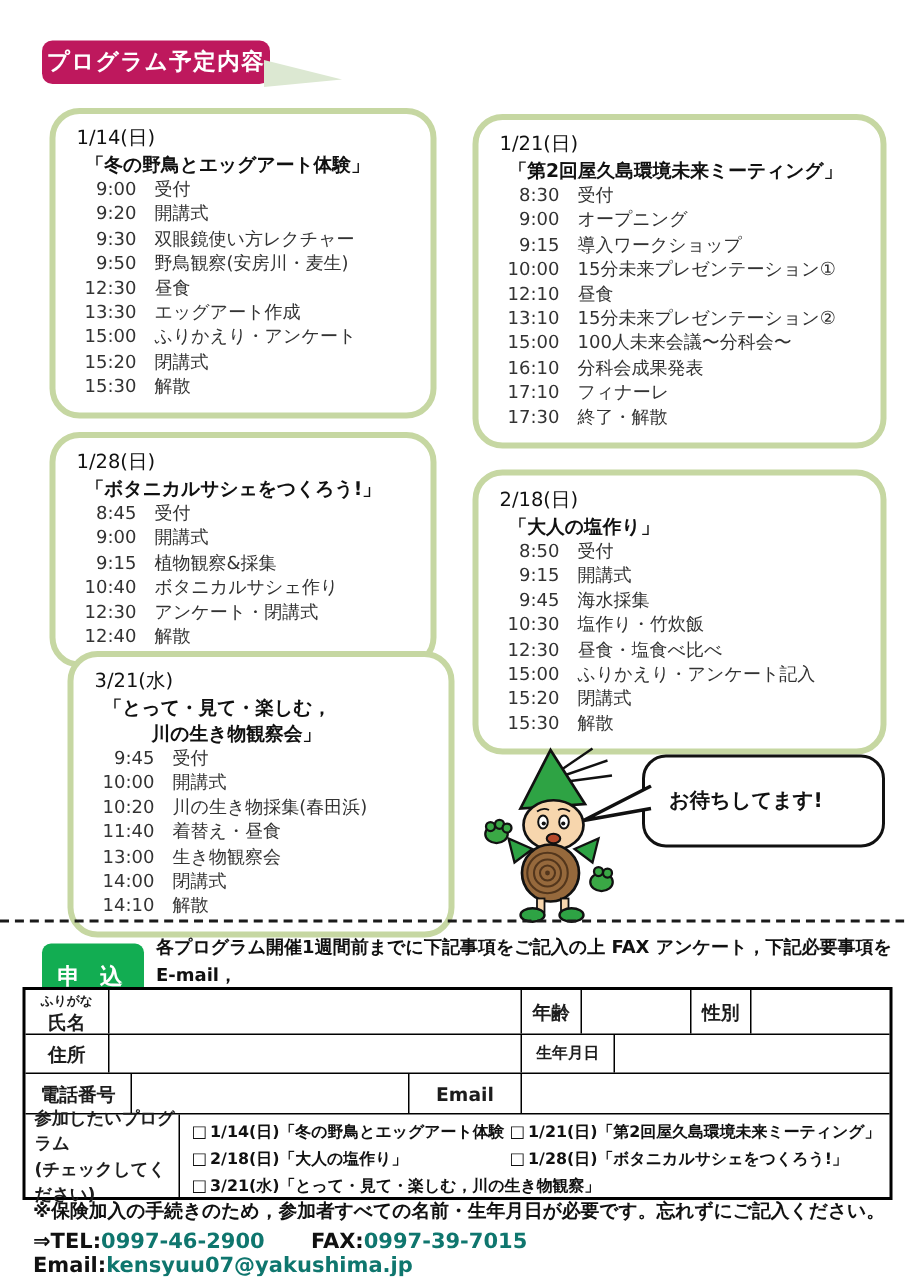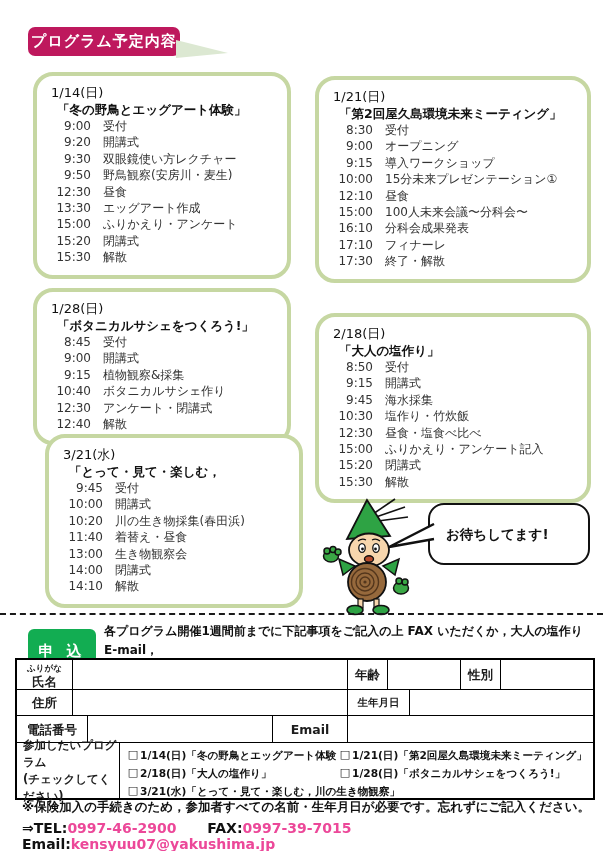--- a/index.html
+++ b/index.html
@@ -56,21 +56,21 @@
   .cb-item { font-size:10.6px; font-weight:bold; line-height:16px; white-space:nowrap; color:#111; display:flex; align-items:center; }
   .cb-item .cbx { margin-right:2px; font-size:11px; }
   .cb-span2 { grid-column:1 / span 2; }
   .prog-lbl { font-size:11.5px; line-height:17px; font-weight:bold; text-align:left; padding-left:6px;
               display:flex; flex-direction:column; justify-content:center; align-items:flex-start; }
 
   
   .note { position:absolute; left:22px; top:799px; font-size:12.5px; font-weight:600; color:#111; }
   .contact { position:absolute; left:22px; top:820px; font-size:14px; font-weight:bold; color:#111; }
   .contact .seg { margin-right:26px; }
-  .blue { color:#ec4899; }
+  .blue { color:#0f766e; }
 </style>
 </head>
 <body>
 
 <div class="page">
 
   <div class="banner">
     <span class="banner-text">プログラム予定内容</span>
   </div>
   <div class="banner-tail"></div>
@@ -150,20 +150,24 @@
         <div class="prow">
           <span class="ptime">10:00</span>
           <span class="plabel">15分未来プレゼンテーション①</span>
         </div>
 
         <div class="prow">
           <span class="ptime">12:10</span>
           <span class="plabel">昼食</span>
         </div>
 
+        <div class="prow">
+          <span class="ptime">13:10</span>
+          <span class="plabel">15分未来プレゼンテーション②</span>
+        </div>
 
         <div class="prow">
           <span class="ptime">15:00</span>
           <span class="plabel">100人未来会議〜分科会〜</span>
         </div>
 
         <div class="prow">
           <span class="ptime">16:10</span>
           <span class="plabel">分科会成果発表</span>
         </div>
@@ -260,20 +264,21 @@
         <div class="prow">
           <span class="ptime">15:30</span>
           <span class="plabel">解散</span>
         </div>
       </div>
   </div>
 
   <div class="pbox" style="left:33px; top:434px; width:258px;margin-left:12px;">
     <div class="pdate">3/21(水)</div>
     <div class="ptitle">「とって・見て・楽しむ，</div>
+    <div class="ptitle ptitle2">川の生き物観察会」</div>
     <div>
 
         <div class="prow">
           <span class="ptime">9:45</span>
           <span class="plabel">受付</span>
         </div>
 
         <div class="prow">
           <span class="ptime">10:00</span>
           <span class="plabel">開講式</span>
@@ -349,21 +354,21 @@
     </svg>
     <div class="bubble-line">お待ちしてます!</div>
   </div>
 
   <div class="dashline"></div>
 
   <div class="apply-badge">
     <span>申 込</span>
   </div>
   <div class="apply-inst">
-    <div>各プログラム開催1週間前までに下記事項をご記入の上 FAX いただくか，大人の塩作り E-mail，</div>
+    <div>各プログラム開催1週間前までに下記事項をご記入の上 FAX アンケート，下記必要事項を E-mail，</div>
     <div>電話にてお知らせください。</div>
   </div>
 
   <div class="form-table">
     <div class="trow" style="height:29px;">
       <div class="tcell lbl" style="width:55px;">
         <div class="furi">ふりがな</div>
         <div>氏名</div>
       </div>
       <div class="tcell" style="width:275px;"></div>

